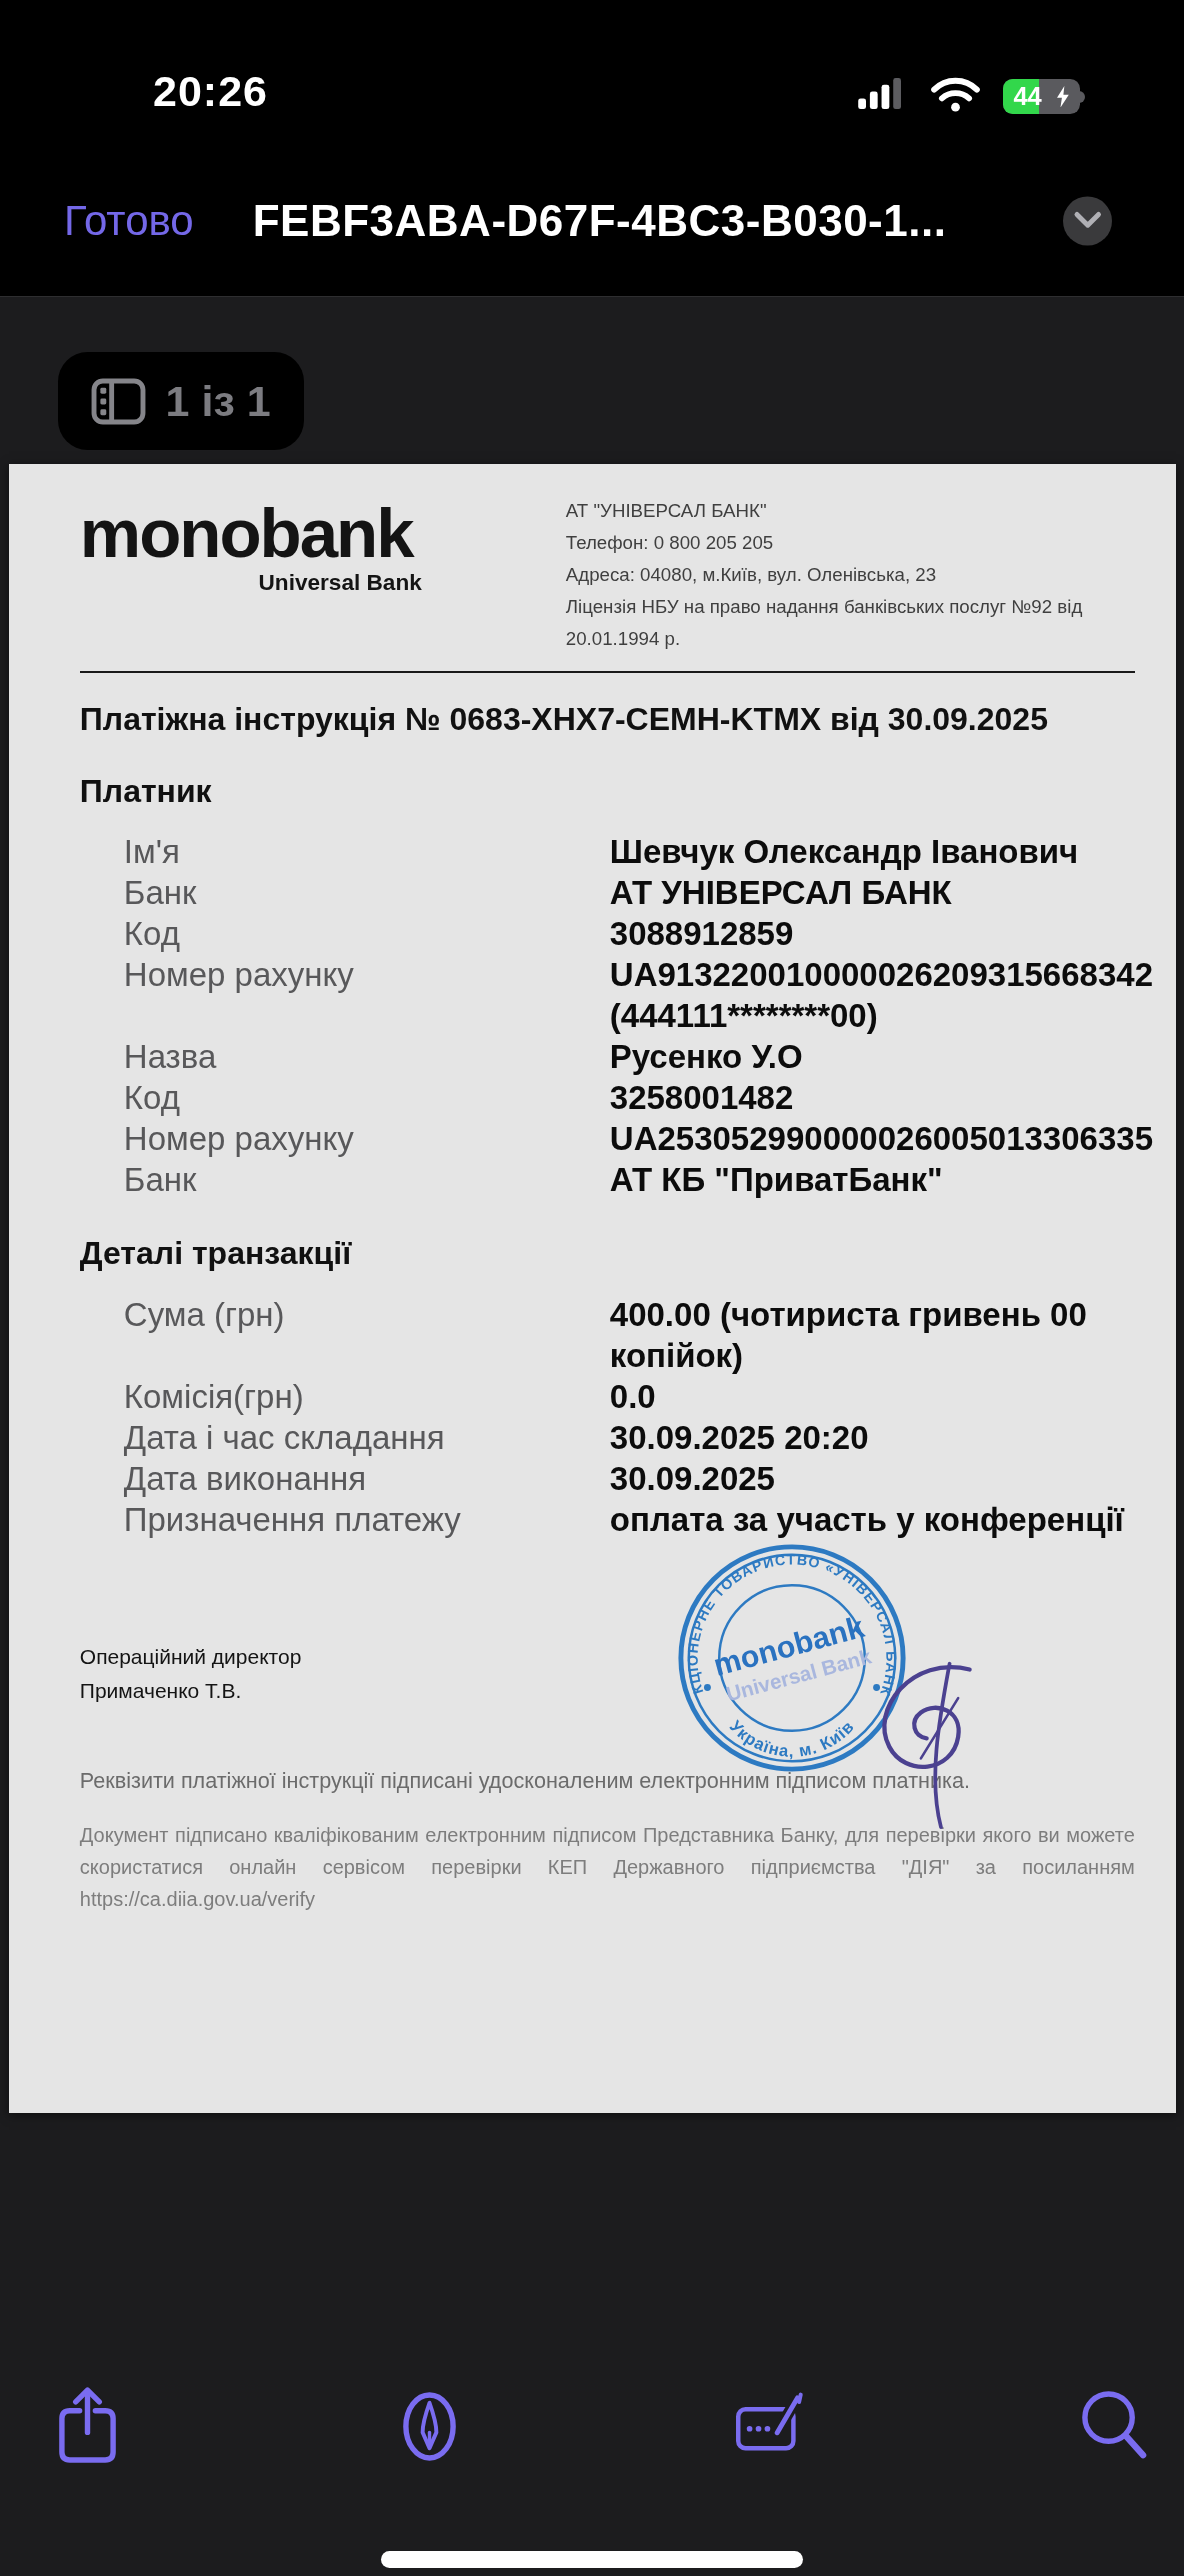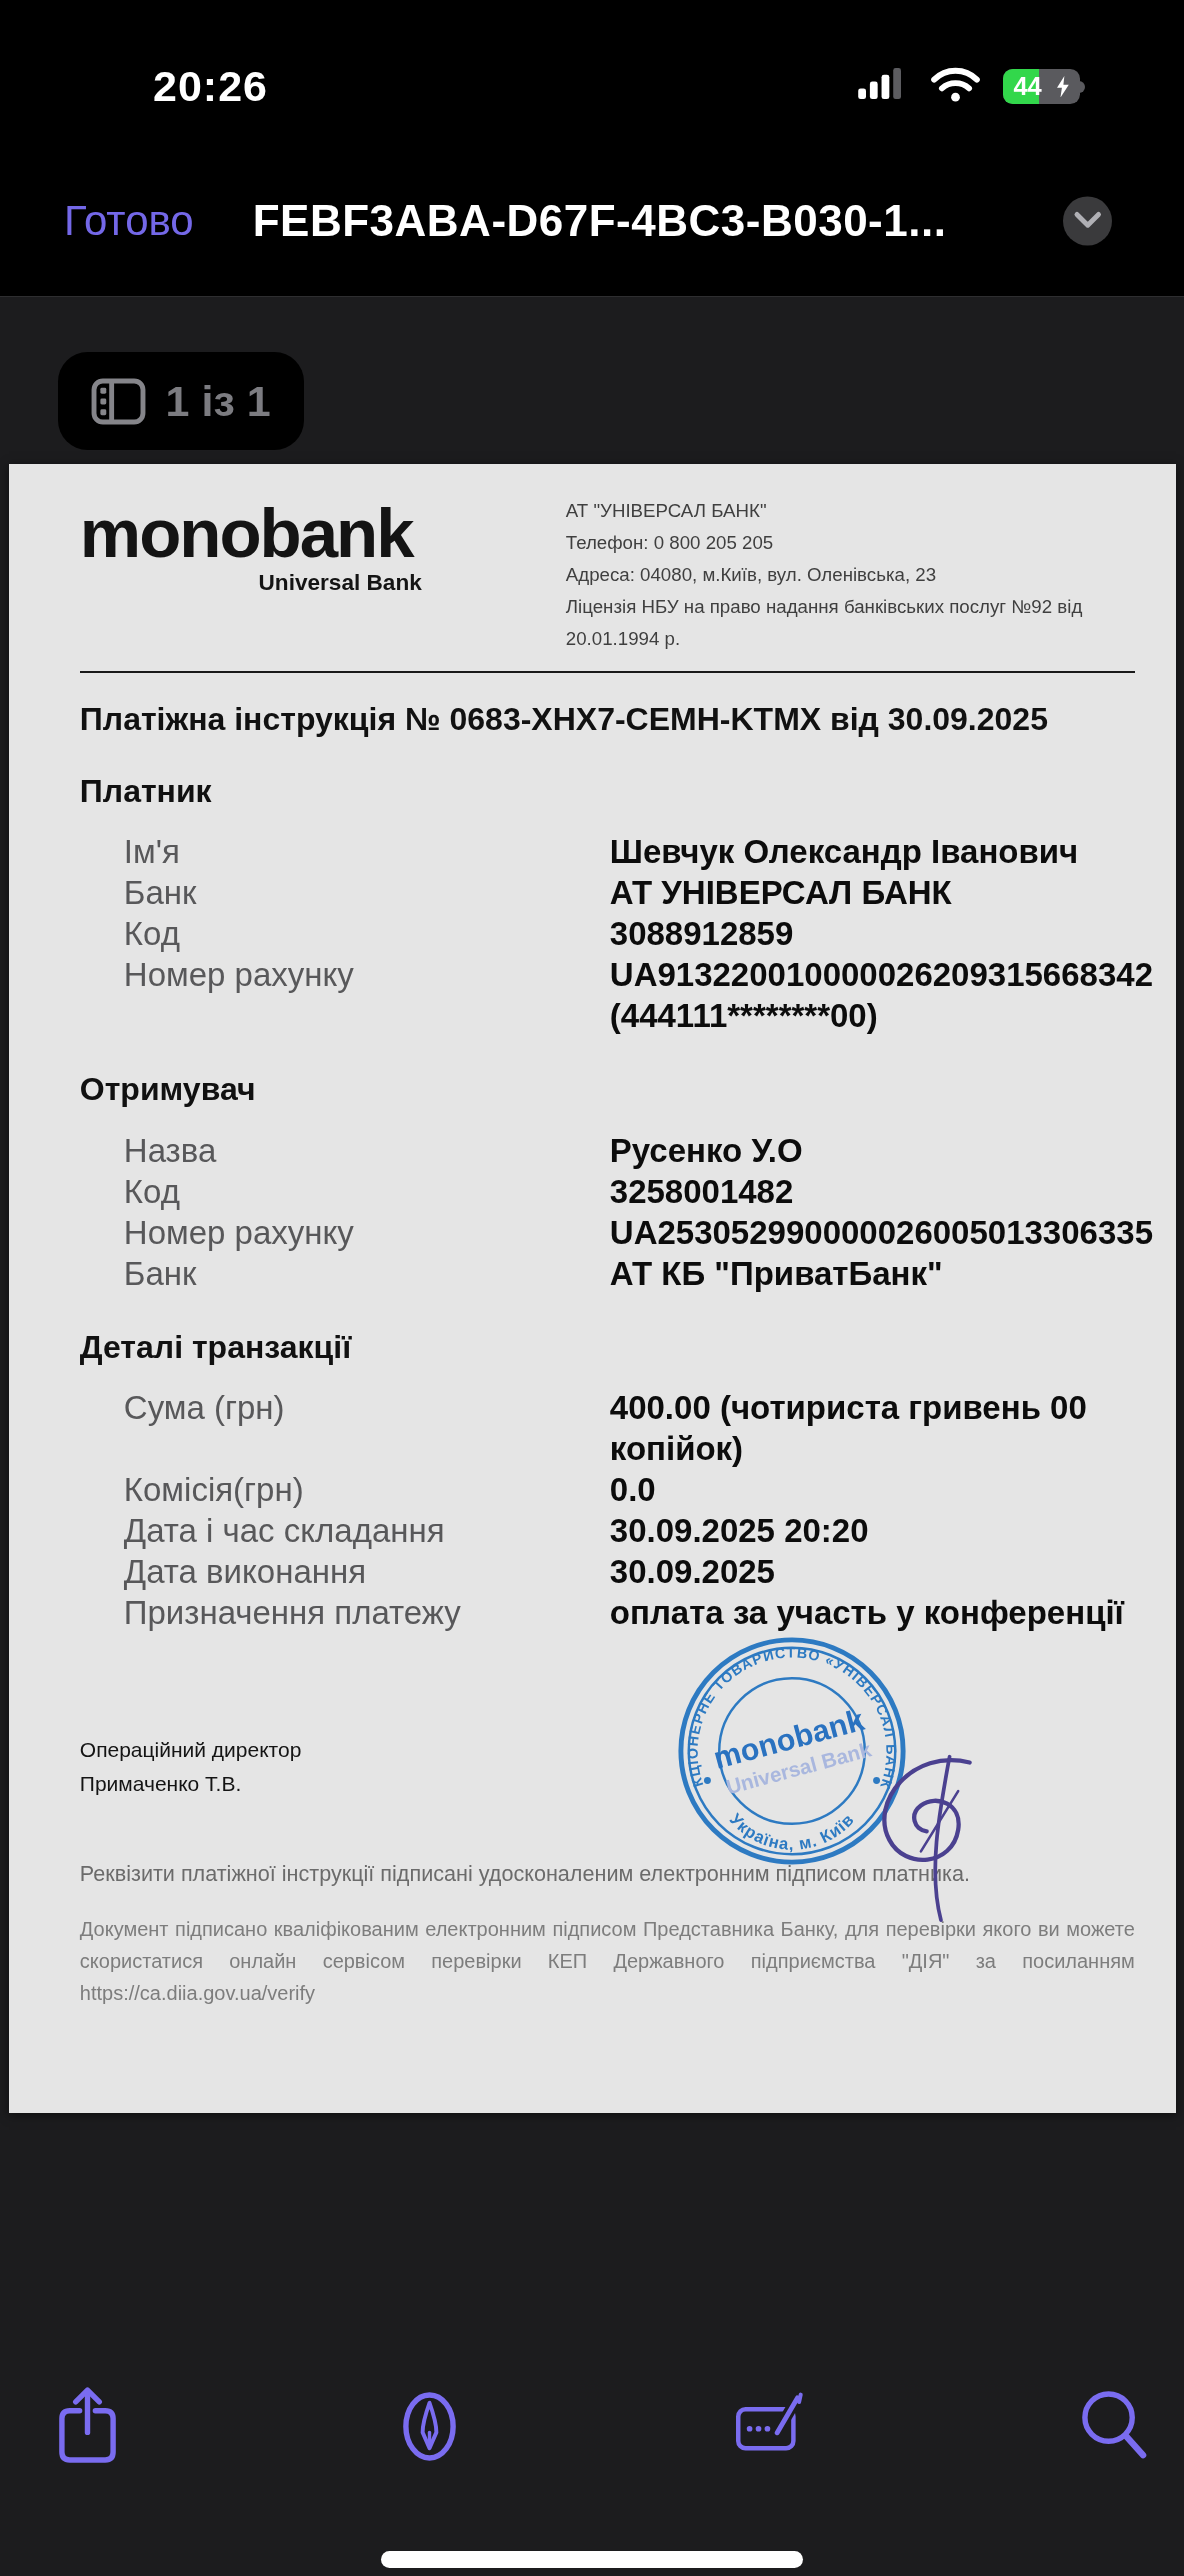--- a/index.html
+++ b/index.html
@@ -8,21 +8,21 @@
     width:1185px; height:2576px; position:relative; overflow:hidden;
     background:#1c1c1e; font-family:"Liberation Sans", sans-serif;
     -webkit-font-smoothing:antialiased;
   }
 
   
   .topblack { position:absolute; top:0; left:0; right:0; height:297px;
     background:#000; border-bottom:1px solid #2e2e30; }
 
   .statusbar { position:absolute; top:57px; left:0; right:0; height:59px;
-    display:flex; align-items:center; color:#fff; }
+    display:flex; align-items:flex-end; color:#fff; }
   .time { margin-left:153px; font-size:43px; font-weight:700; letter-spacing:1px; }
   .status-right { margin-left:auto; margin-right:98px; display:flex; align-items:center; gap:22.6px; }
 
   .battery { position:relative; width:84px; height:35px; }
   .battery-body { position:absolute; left:0; top:0; width:77px; height:35px;
     border-radius:9.8px; overflow:hidden; display:flex; background:#5a5a5e; }
   .battery-green { height:100%; background:#32d74b; }
   .battery-label { position:absolute; left:0; top:0; width:77px; height:35px;
     display:flex; align-items:center; justify-content:center; gap:14px;
     font-size:25.5px; font-weight:700; color:#fff; }
@@ -177,21 +177,20 @@
         <span class="lbl">Код</span>
         <span class="val">3088912859</span>
       </div>
       <div class="row">
         <span class="lbl">Номер рахунку</span>
         <span class="val">UA913220010000026209315668342 (444111********00)</span>
       </div>
     </div>
 
     <div>
-      <div class="section-h">Отримувач</div>
       <div class="row">
         <span class="lbl">Назва</span>
         <span class="val">Русенко У.О</span>
       </div>
       <div class="row">
         <span class="lbl">Код</span>
         <span class="val">3258001482</span>
       </div>
       <div class="row">
         <span class="lbl">Номер рахунку</span>

